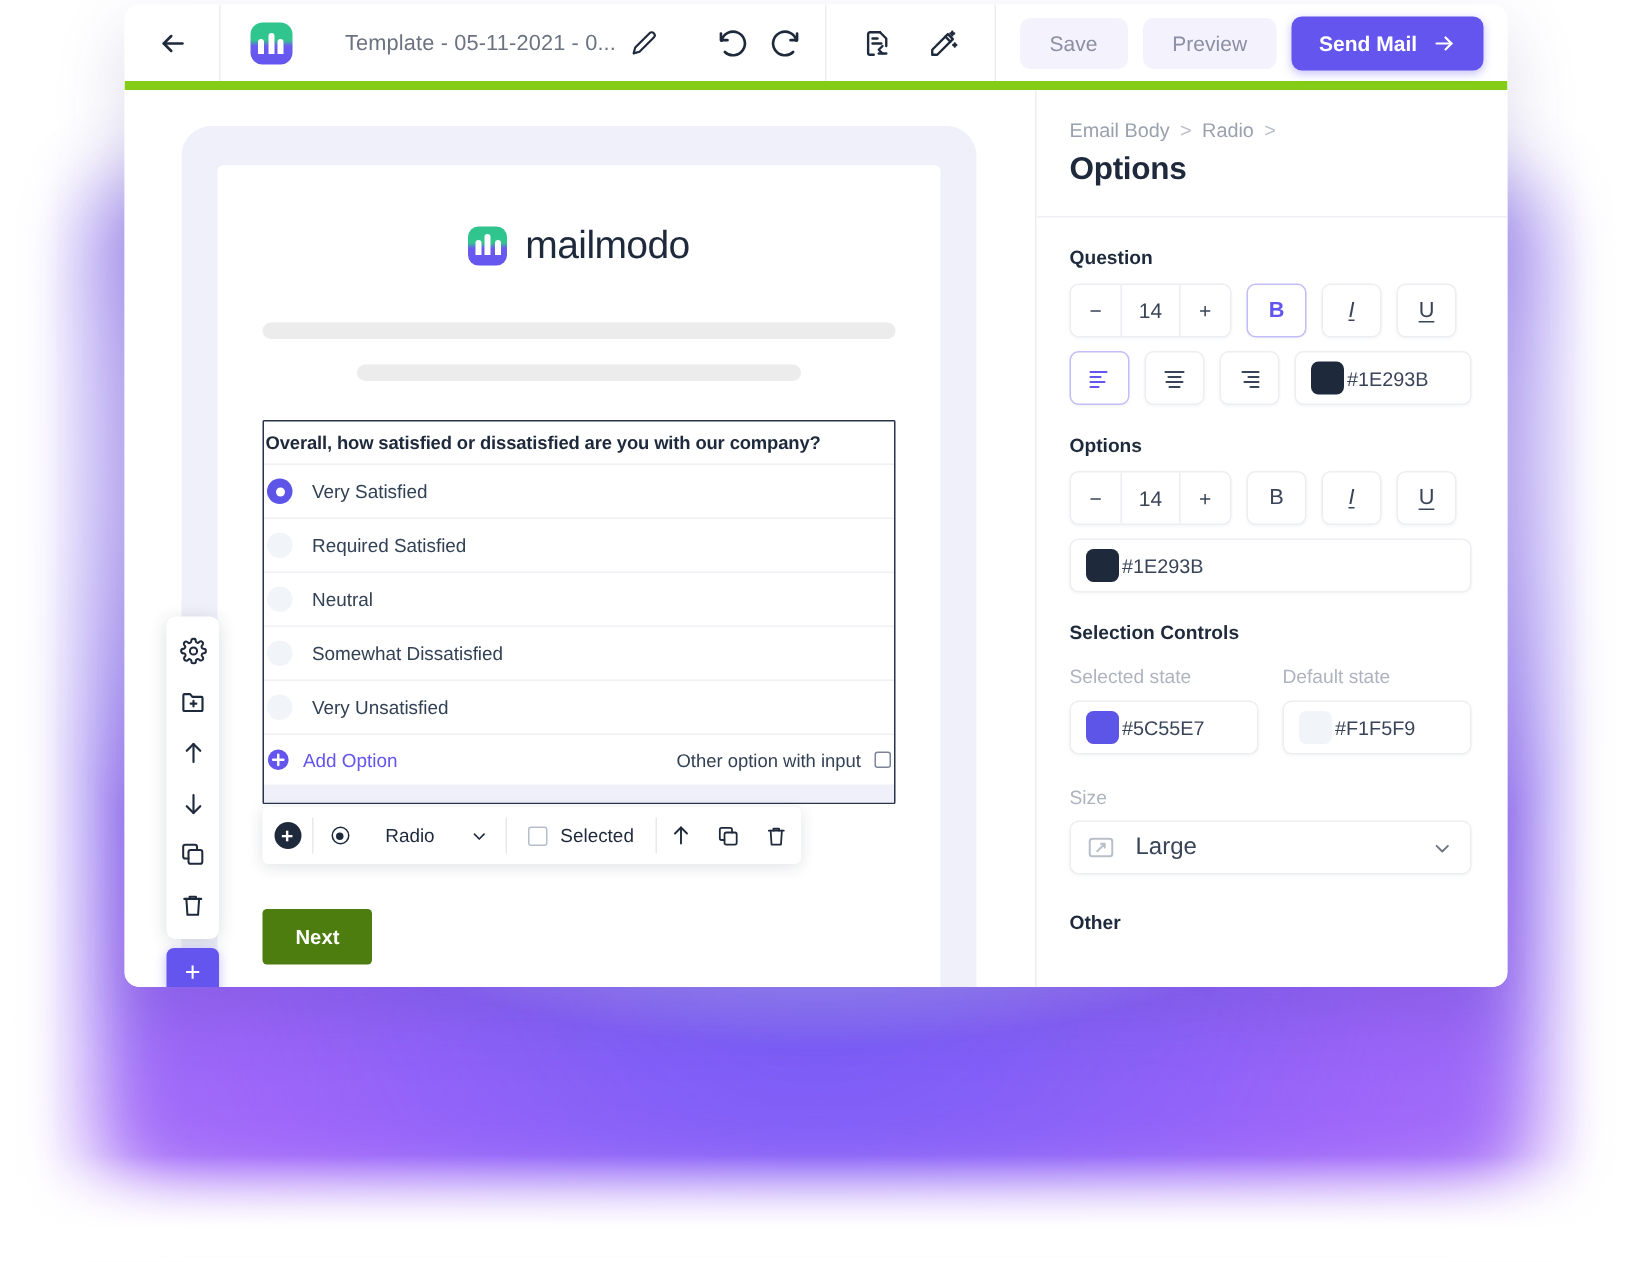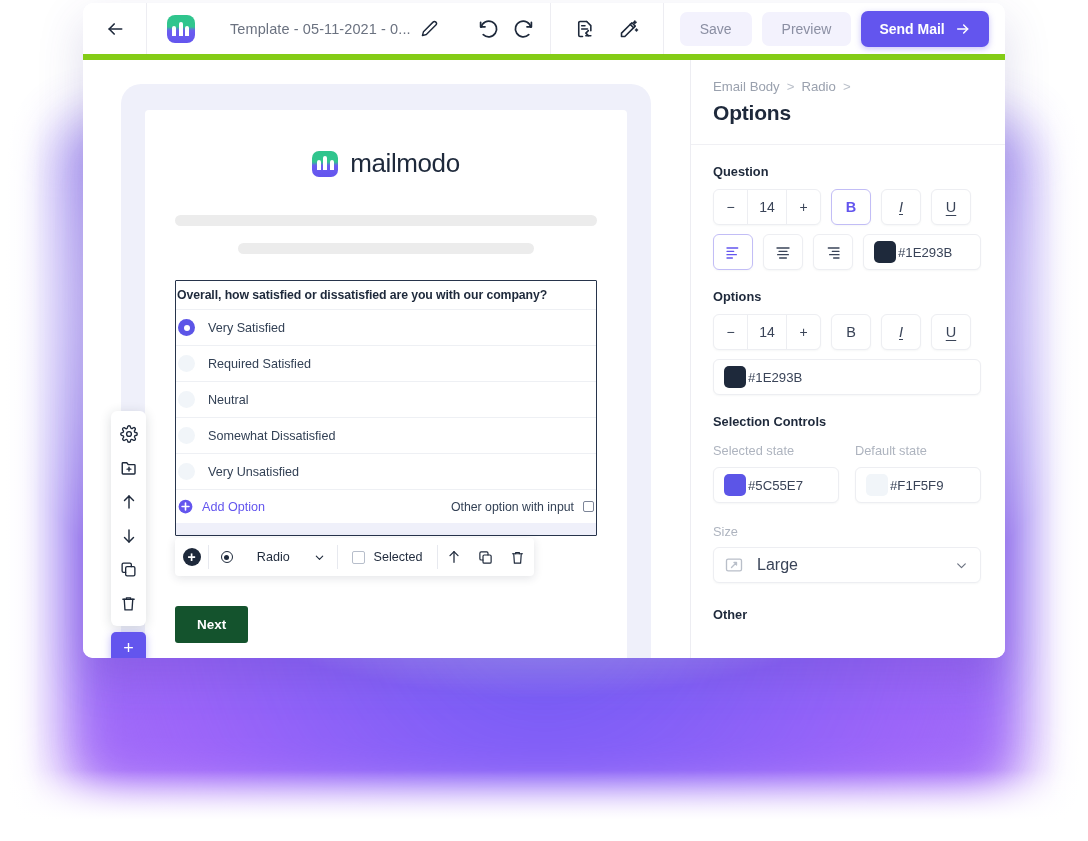--- a/index.html
+++ b/index.html
@@ -182,21 +182,21 @@
   .radio-glyph { width: 12px; height: 12px; border: 1.6px solid #1E293B; border-radius: 50%;
     display:flex; align-items:center; justify-content:center; }
   .radio-glyph::after { content:""; width: 5px; height: 5px; border-radius: 50%; background: #1E293B; }
   #ct-type-label { font-size: 12.6px; color: #1E293B; }
   #ct-required { gap: 9px; padding: 0 14px; cursor: pointer; }
   .cbox.lg { width: 13px; height: 13px; border-color: #B7BECB; }
   #ct-required-label { font-size: 12.6px; color: #1E293B; }
   .ct-ico { width: 39px; cursor: pointer; }
 
   #next-btn {
-    background: #14532d; color: #fff; border: none;
+    background: #4d7c0f; color: #fff; border: none;
     font-family: inherit; font-size: 13.5px; font-weight: bold;
     padding: 11px 22px; border-radius: 3px; cursor: pointer;
     margin-top: 30px;
   }
 
   
   #float-bar {
     position: absolute; left: 28px; top: 351px;
     width: 35px;
     background: #fff; border-radius: 6px;

